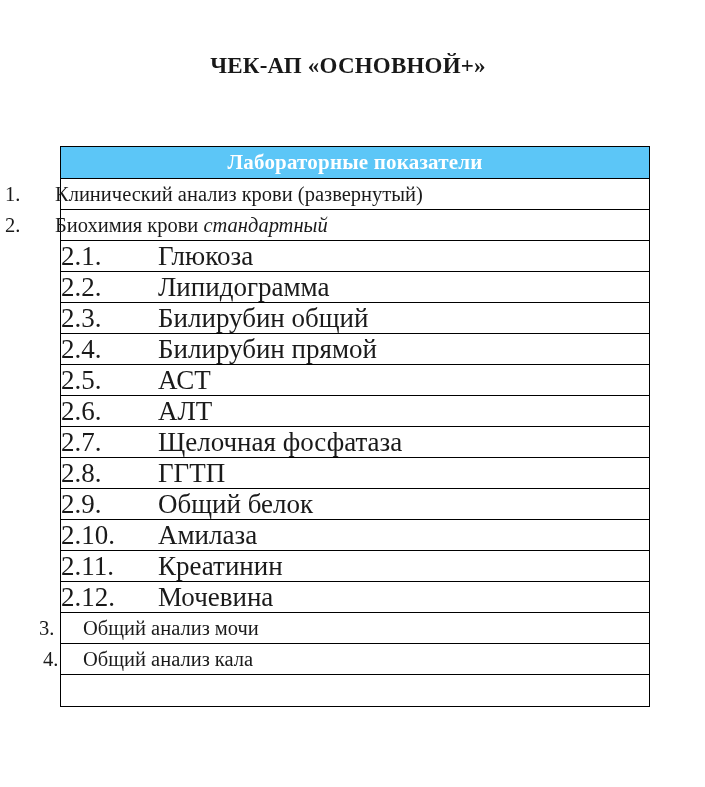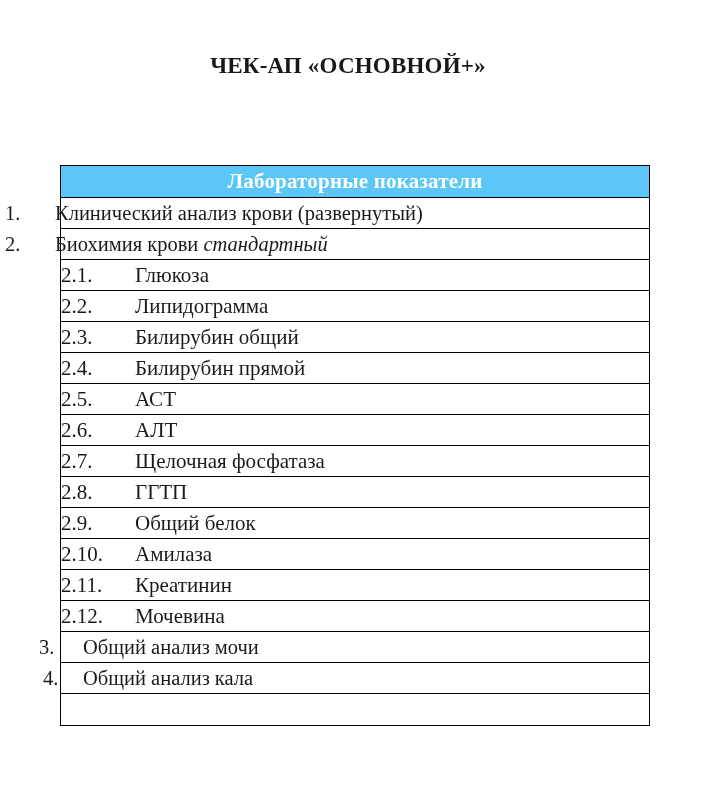--- a/index.html
+++ b/index.html
@@ -29,21 +29,21 @@
     font-size: 23px;
     font-weight: bold;
     letter-spacing: 0.2px;
     color: #181818;
     line-height: 1.2;
     padding-left: 8px;
   }
   .table-wrap {
     position: absolute;
     left: 60px;
-    top: 165px;
+    top: 146px;
     width: 590px;
   }
   table.lab {
     border-collapse: collapse;
     width: 590px;
     table-layout: fixed;
   }
   table.lab td, table.lab th {
     border: 1.6px solid #000000;
     padding: 0;
@@ -79,36 +79,37 @@
   }
   td.main-cell.tight2 {
     padding-left: 18px;
     text-indent: -18px;
   }
   td.main-cell i {
     font-style: italic;
   }
   
   td.sub-cell {
-    font-size: 21px;
+    font-size: 27px;
     line-height: 30px;
     padding: 1px 4px 2px 30px;
     height: 29px;
   }
   td.sub-cell .inner {
     display: flex;
     align-items: baseline;
   }
   td.sub-cell .sub-num {
     flex: 0 0 74px;
     white-space: nowrap;
   }
   td.sub-cell .sub-label {
     flex: 1 1 auto;
     white-space: nowrap;
+    margin-left: 23px;
   }
   td.empty-cell {
     height: 31px;
   }
 </style>
 </head>
 <body>
 
 <div class="page">
 

